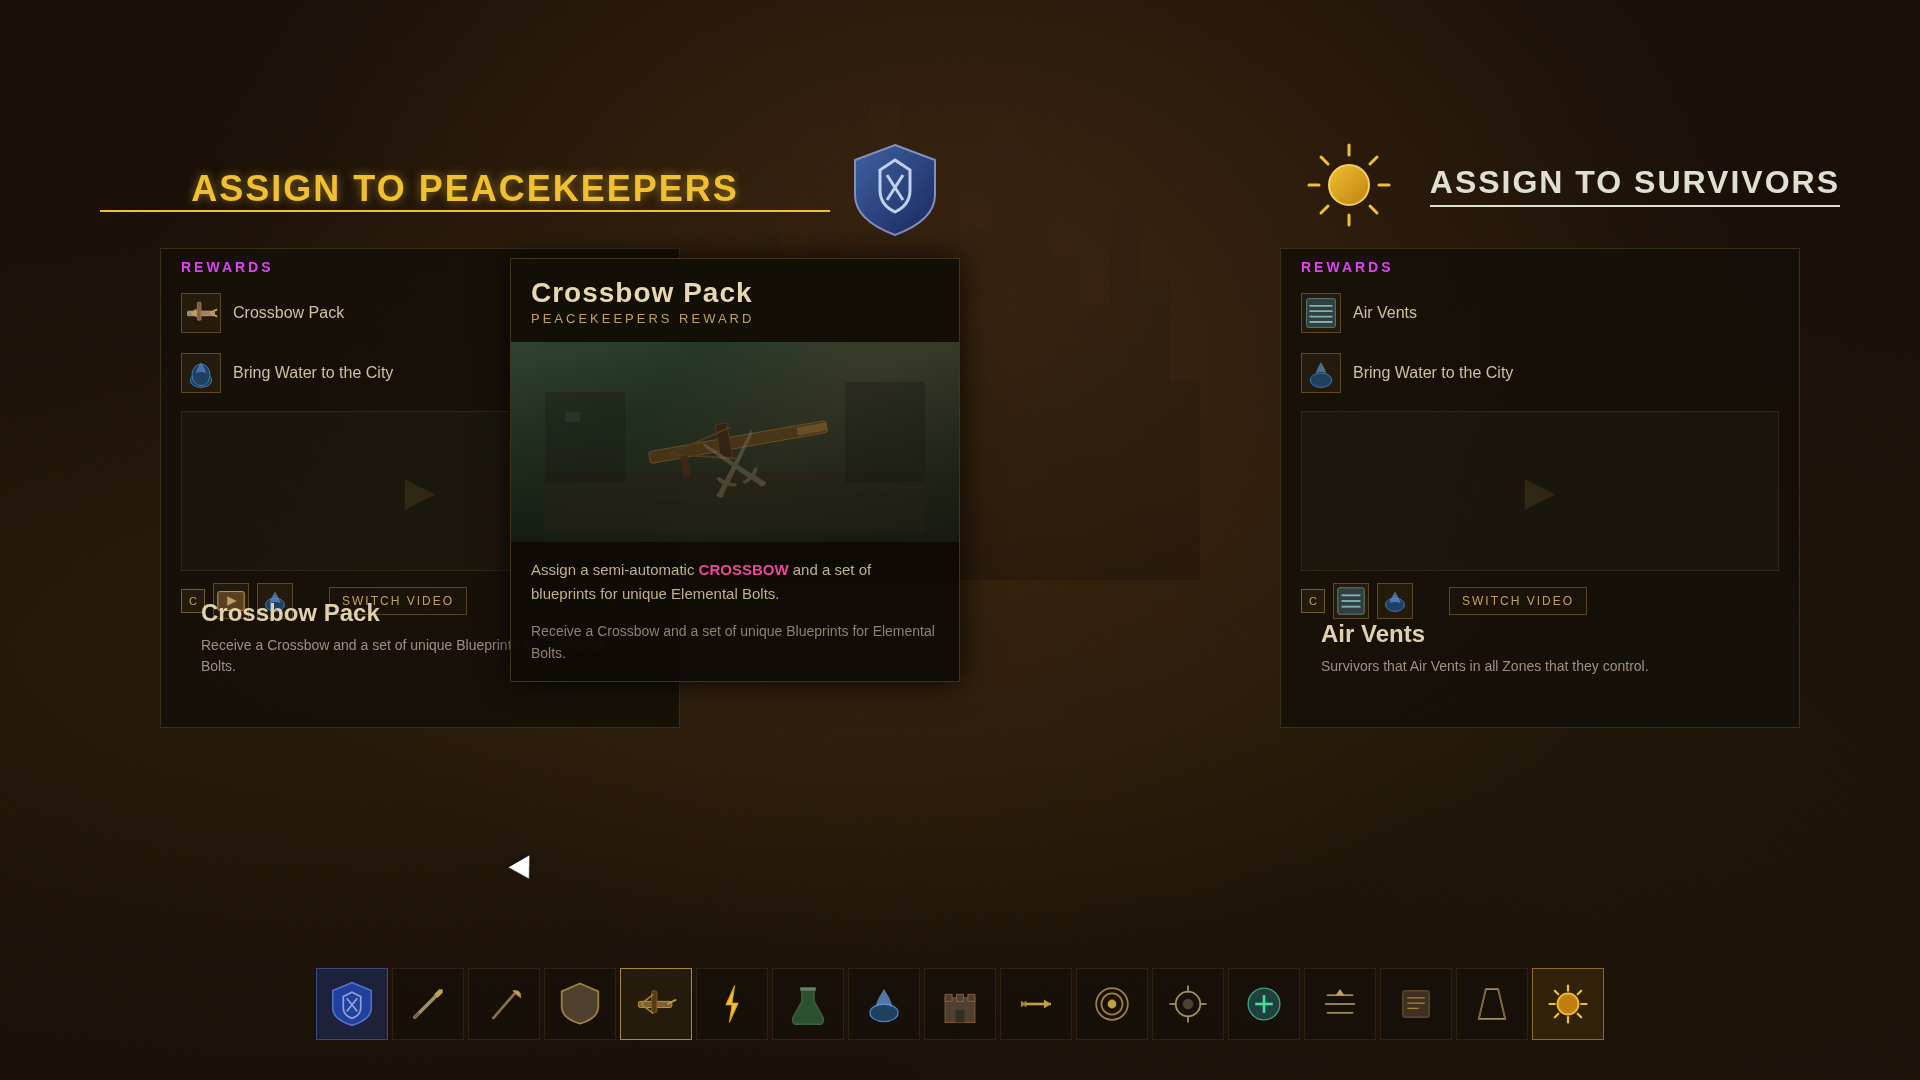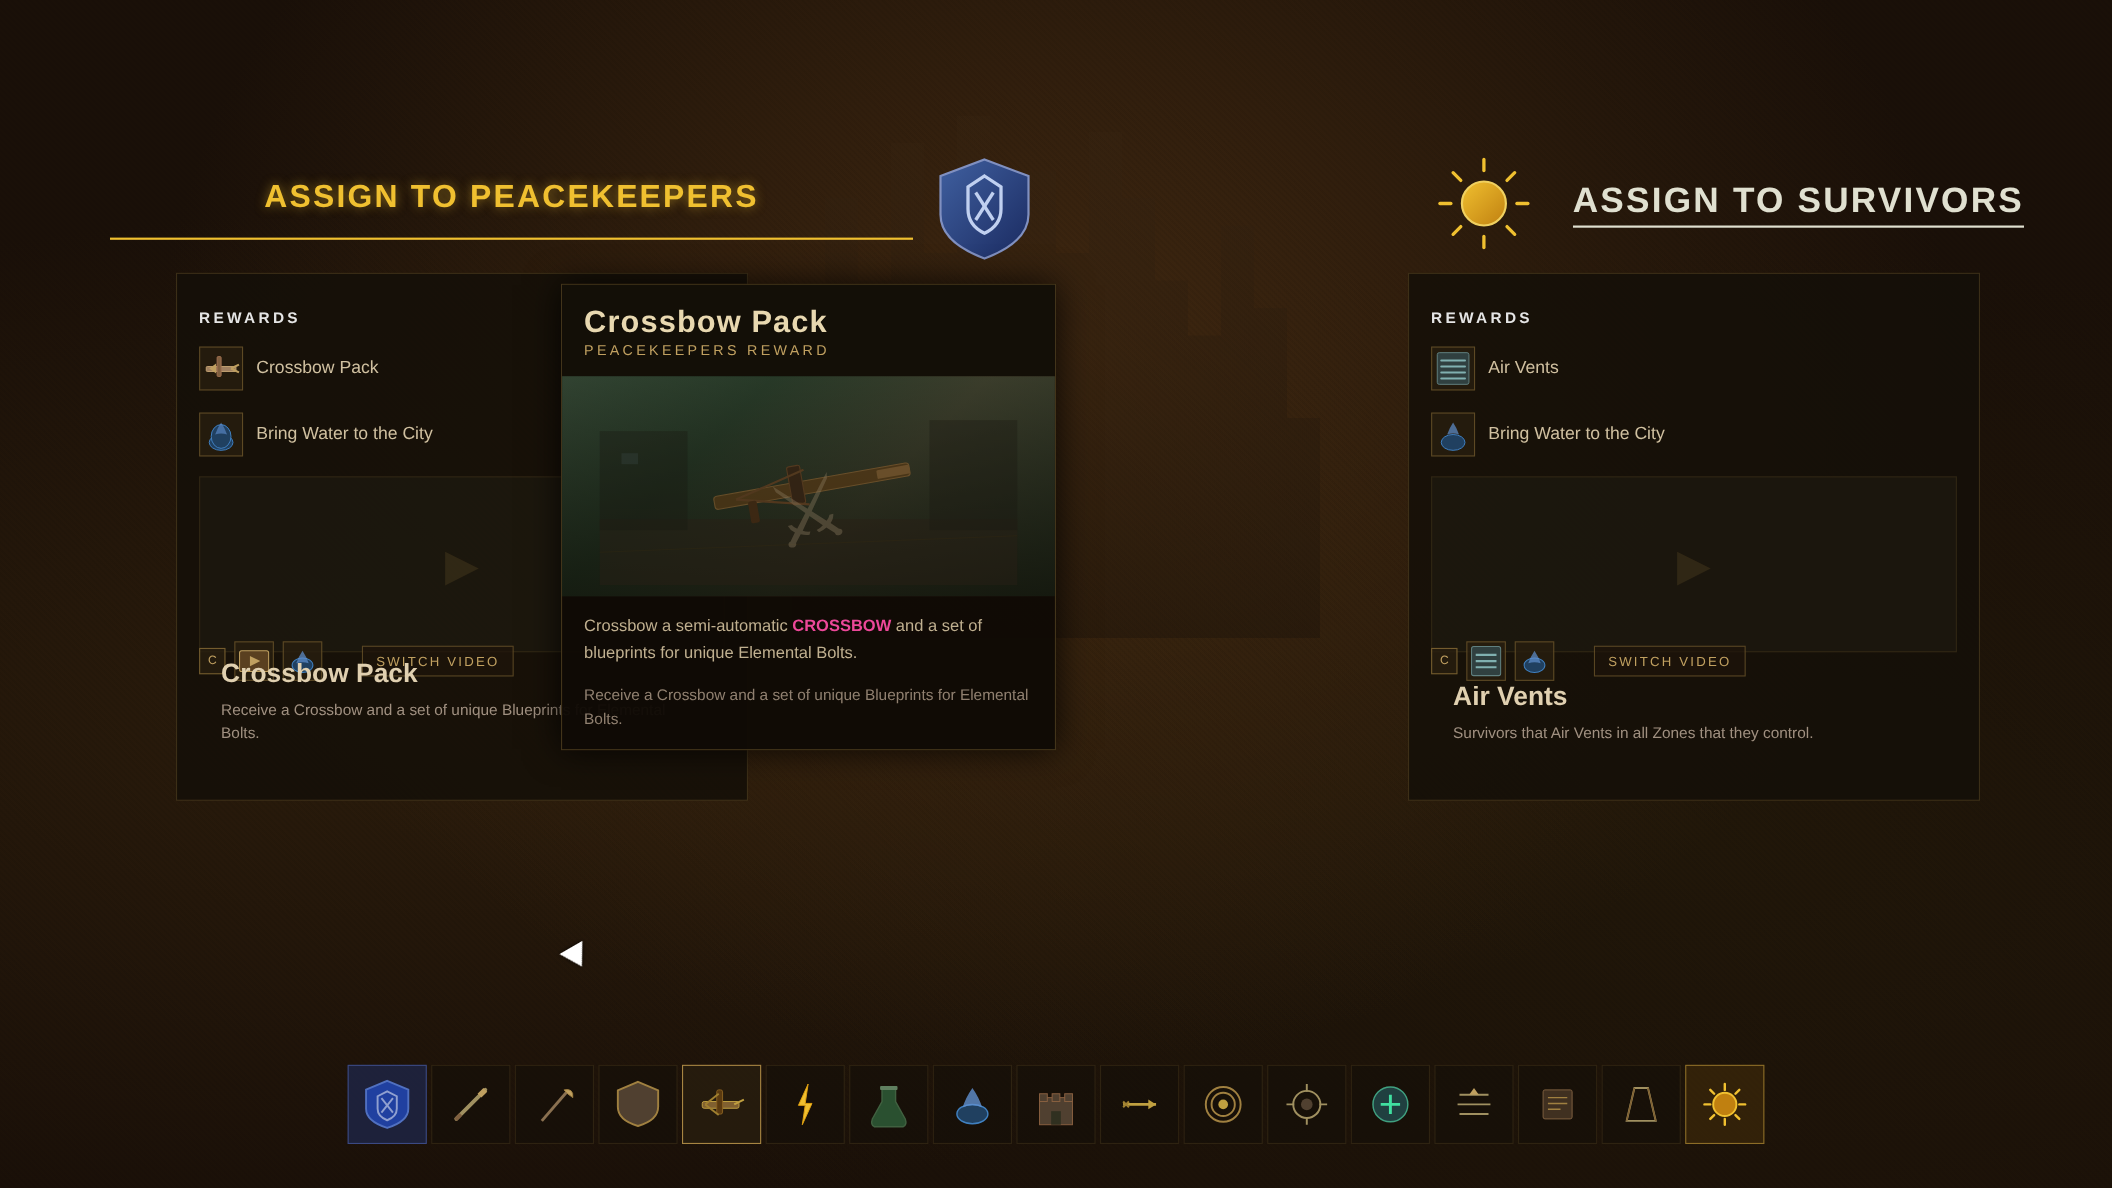--- a/index.html
+++ b/index.html
@@ -58,28 +58,28 @@
       position: absolute;
       top: 140px;
       left: 100px;
       right: 980px;
       display: flex;
       align-items: center;
       gap: 20px;
     }
 
     .faction-btn-left .btn-label {
-      font-size: 29px;
+      font-size: 36px;
       font-weight: bold;
       color: #f0c030;
       text-transform: uppercase;
       letter-spacing: 2px;
       text-shadow: 0 0 10px rgba(240,192,48,0.5);
       border-bottom: 2px solid #f0c030;
-      padding-bottom: 20px;
+      padding-bottom: 0;
       flex: 1;
       text-align: center;
     }
 
     
     .shield-icon {
       width: 90px;
       height: 100px;
       position: relative;
       flex-shrink: 0;
@@ -131,24 +131,24 @@
       position: absolute;
       top: 248px;
       right: 120px;
       width: 520px;
       height: 480px;
       background: rgba(20,15,8,0.85);
       border: 1px solid rgba(150,120,60,0.3);
     }
 
     .panel-header {
-      padding: 32px 20px 8px;
+      padding: 10px 20px 8px;
       font-size: 14px;
       font-weight: bold;
-      color: #e5e5e5;
+      color: #d946ef;
       letter-spacing: 3px;
       text-transform: uppercase;
     }
 
     .reward-item {
       display: flex;
       align-items: center;
       gap: 12px;
       padding: 10px 20px;
     }
@@ -486,21 +486,21 @@
         <rect x="150" y="22" width="30" height="8" rx="1" fill="#8a6030"></rect>
         <rect x="30" y="30" width="8" height="20" rx="2" fill="#4a2810"></rect>
       </g>
 
       <line x1="0" y1="130" x2="380" y2="115" stroke="#3a2a10" stroke-width="1" opacity="0.5"></line>
     </svg>
   </div>
 
   <div class="tooltip-body">
     <div class="tooltip-desc">
-      <span>Crossbow a semi-automatic </span><span class="highlight">CROSSBOW</span><span> and a set of blueprints for unique Elemental Bolts.</span>
+      <span>Assign a semi-automatic </span><span class="highlight">CROSSBOW</span><span> and a set of blueprints for unique Elemental Bolts.</span>
     </div>
     <div class="tooltip-desc2">Receive a Crossbow and a set of unique Blueprints for Elemental Bolts.</div>
   </div>
 </div>
 
 <div class="rewards-panel-right">
   <div class="panel-header">REWARDS</div>
 
   <div class="reward-item">
     <div class="reward-icon">

